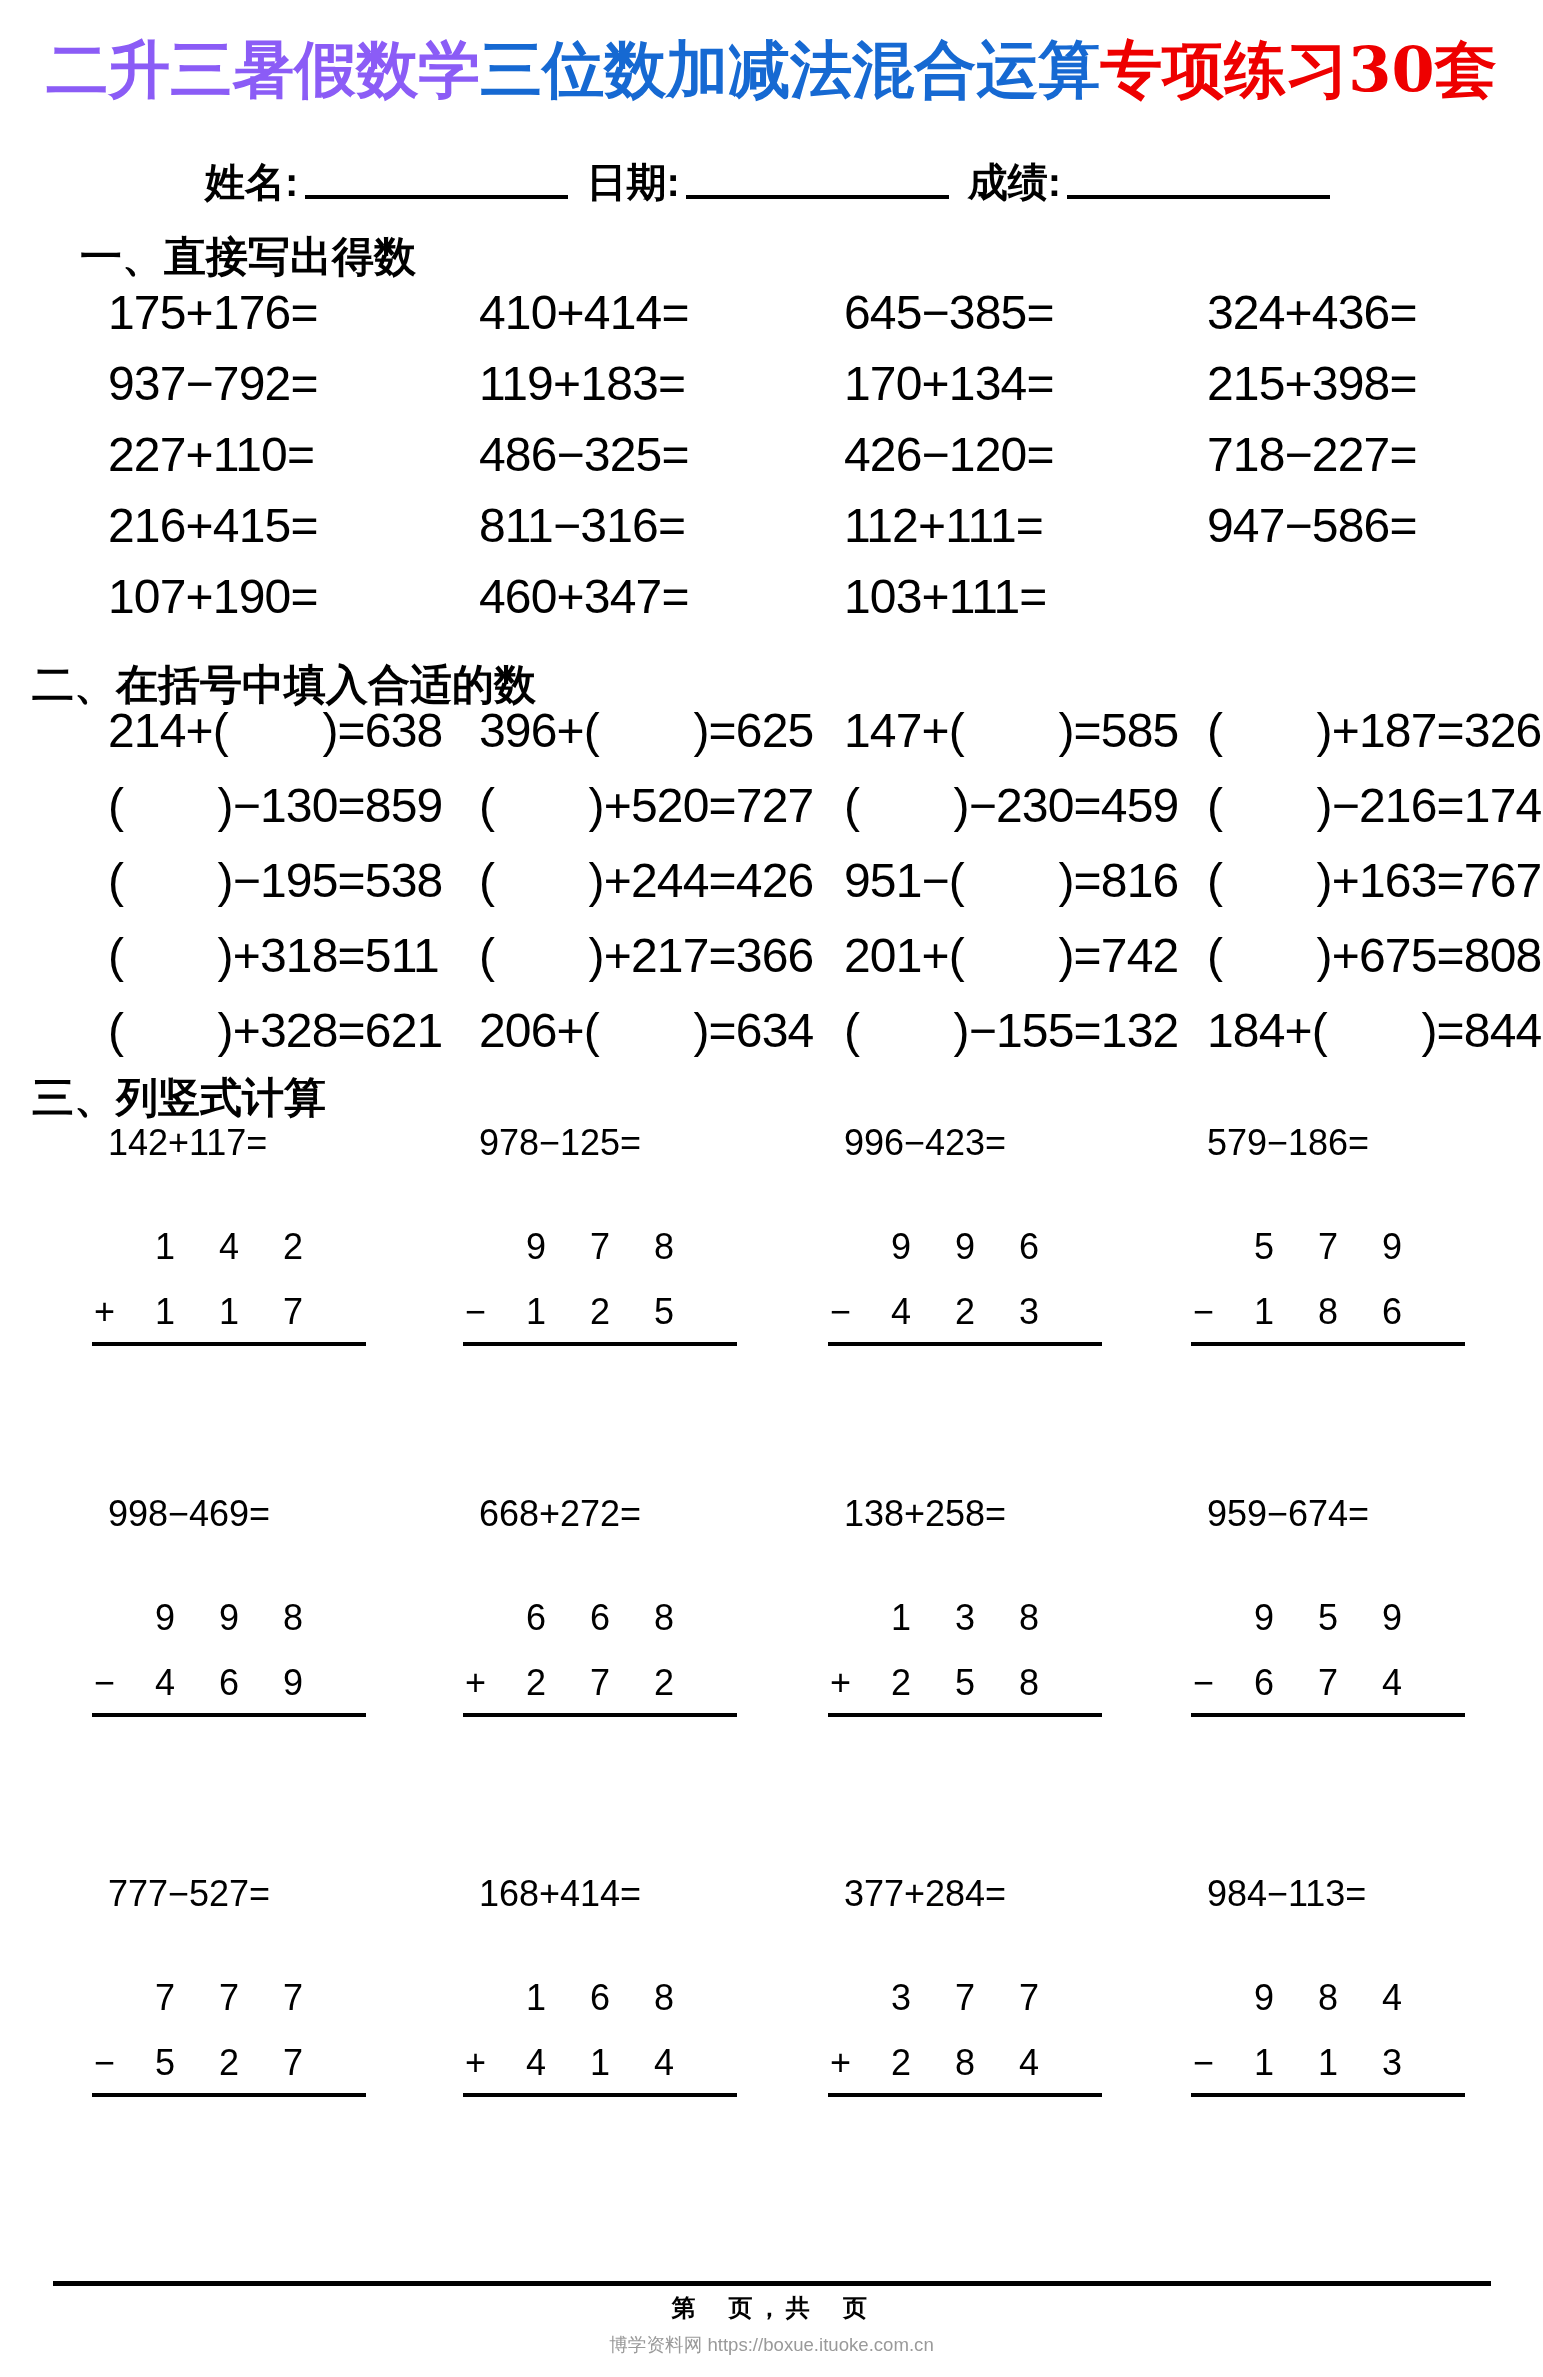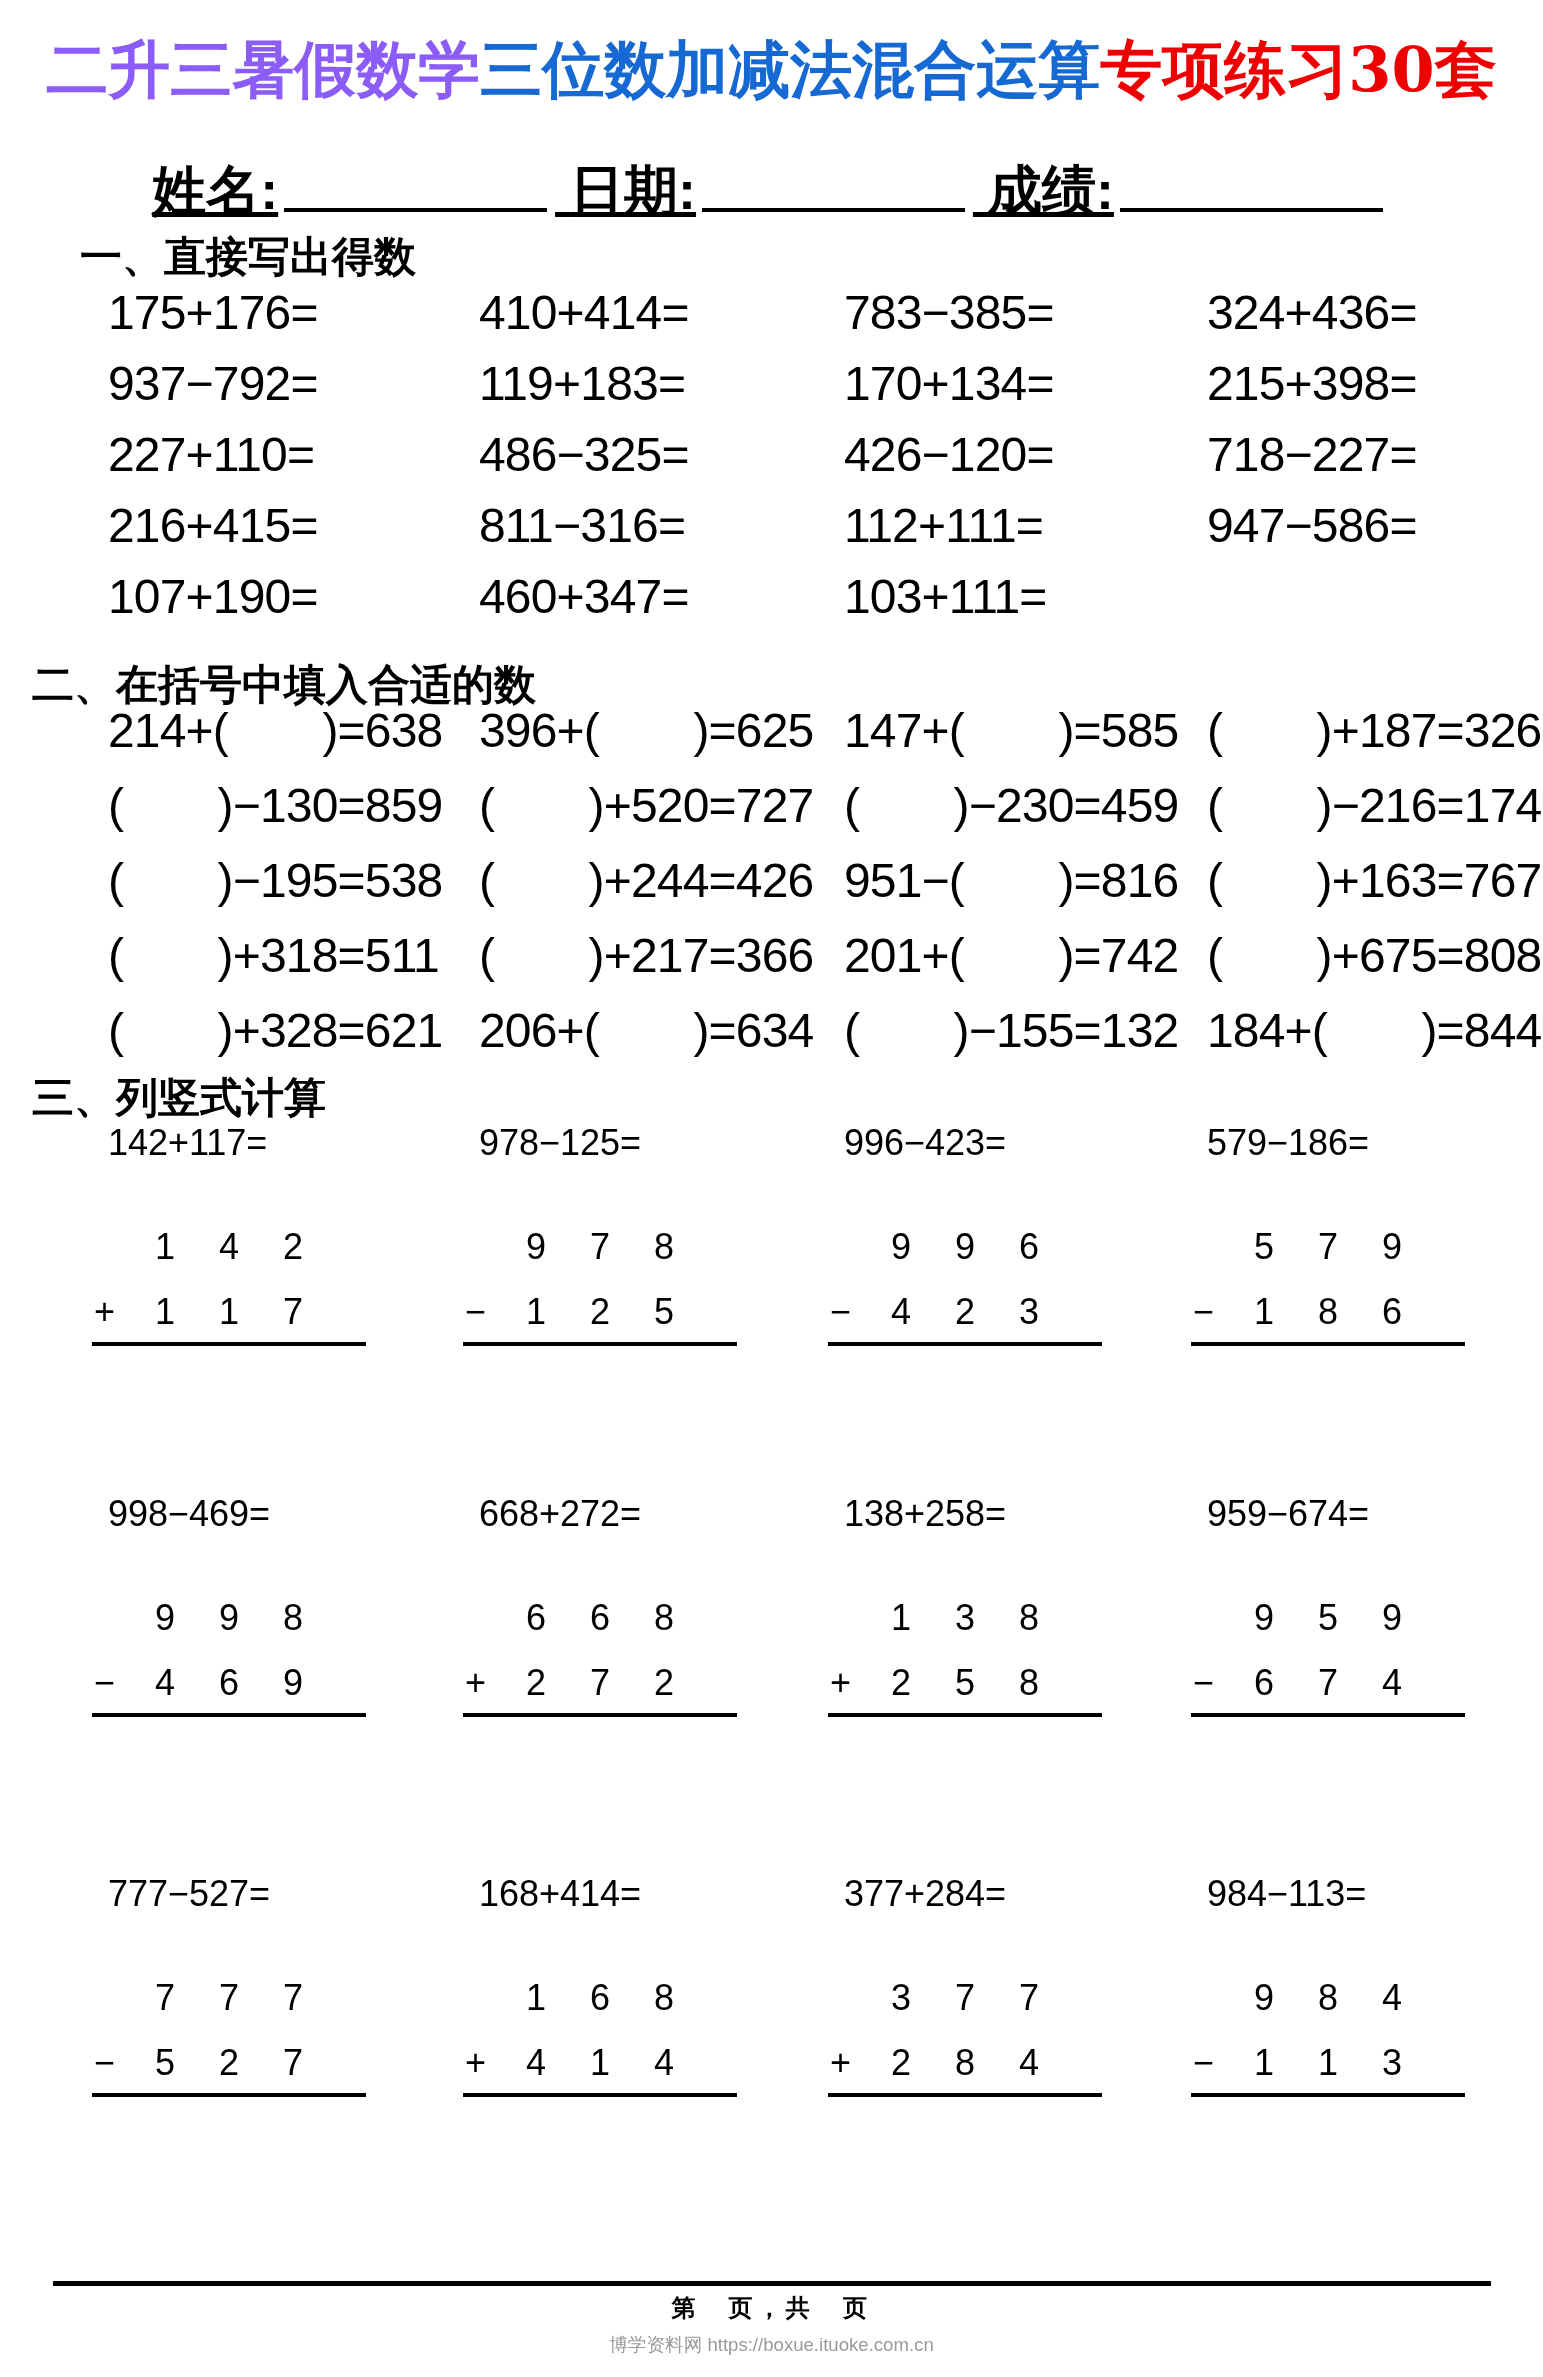--- a/index.html
+++ b/index.html
@@ -7,21 +7,21 @@
     width:1543px;height:2377px;position:relative;background:#ffffff;
     font-family:"Liberation Sans", sans-serif;color:#000;overflow:hidden;
   }
   .title{
     position:absolute;top:28px;left:0;width:100%;text-align:center;
     font-family:"DejaVu Serif", serif;font-weight:700;font-size:62px;
     letter-spacing:0px;white-space:nowrap;
   }
   .name-line{
     position:absolute;top:155px;left:0;width:100%;text-align:center;
-    font-size:54px;font-weight:700;white-space:nowrap;text-decoration:underline;
+    font-size:40px;font-weight:700;white-space:nowrap;
   }
   .blank{
     display:inline-block;width:263px;height:40px;margin:0 7.7px -3.1px 6.2px;
     border-bottom:4.6px solid #000;
   }
   .sec-head{
     position:absolute;left:32px;font-size:42px;font-weight:700;white-space:nowrap;
   }
   #s1-head{top:229px;margin-left:48px;}
   #s2-head{top:657px;}
@@ -69,21 +69,21 @@
   <span>姓名:</span><span class="blank"></span>
   <span>日期:</span><span class="blank"></span>
   <span>成绩:</span><span class="blank"></span>
 </div>
 
 <div class="sec-head" id="s1-head">一、直接写出得数</div>
 
 <div class="grid" id="s1-grid">
   <div class="cell">175+176=</div>
   <div class="cell">410+414=</div>
-  <div class="cell">783−385=</div>
+  <div class="cell">645−385=</div>
   <div class="cell">324+436=</div>
   <div class="cell">937−792=</div>
   <div class="cell">119+183=</div>
   <div class="cell">170+134=</div>
   <div class="cell">215+398=</div>
   <div class="cell">227+110=</div>
   <div class="cell">486−325=</div>
   <div class="cell">426−120=</div>
   <div class="cell">718−227=</div>
   <div class="cell">216+415=</div>

